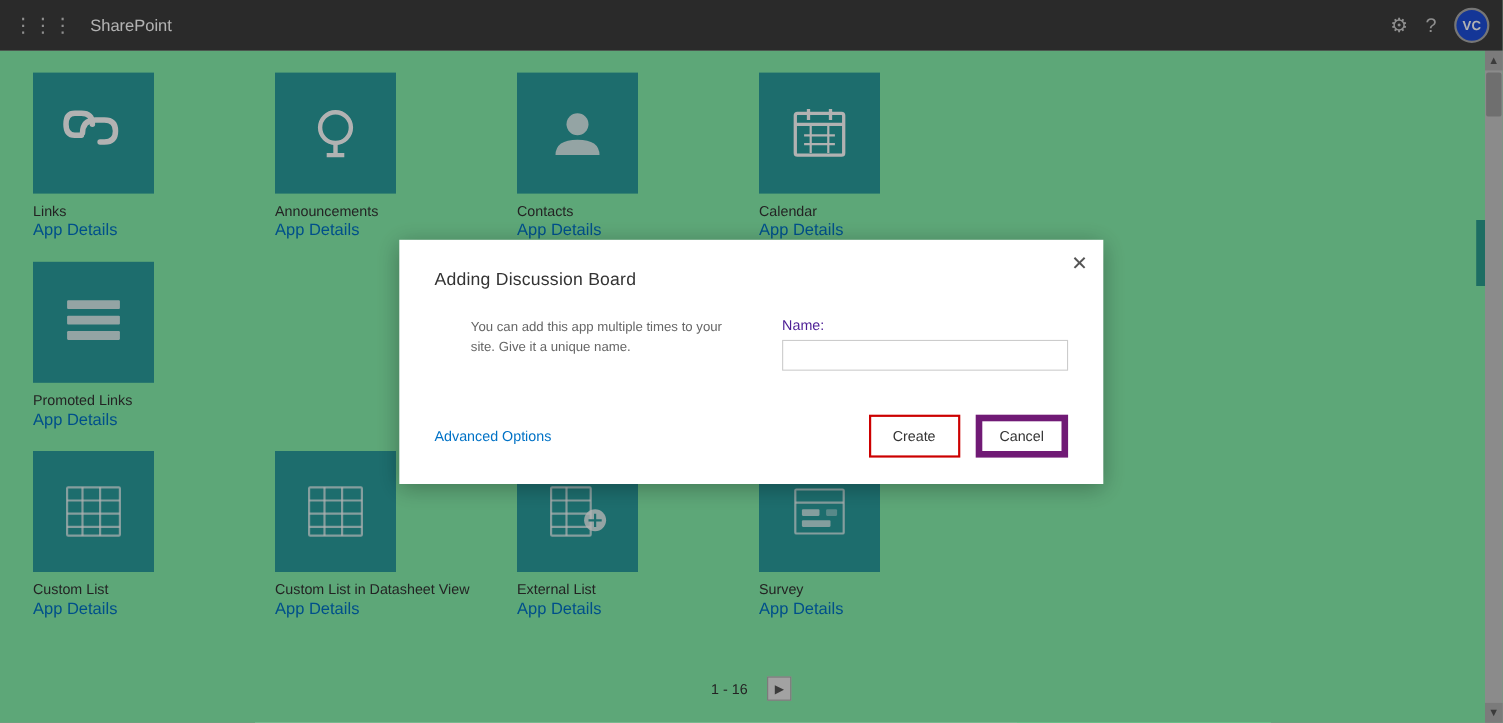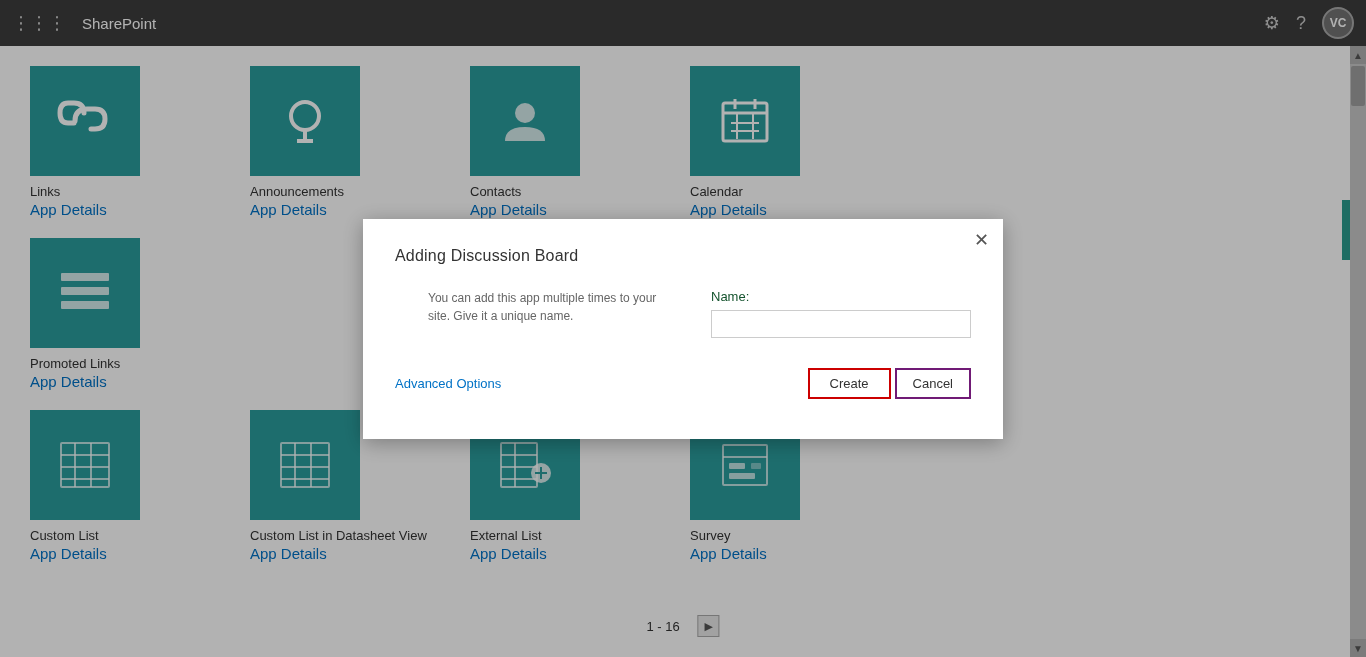--- a/index.html
+++ b/index.html
@@ -37,33 +37,33 @@
     .topnav-icon {
       color: #ccc;
       font-size: 18px;
       cursor: pointer;
     }
     .topnav-avatar {
       width: 32px;
       height: 32px;
       border-radius: 50%;
       border: 2px solid #aaa;
-      background: #737373;
+      background: #1d4ed8;
       color: #fff;
       display: flex;
       align-items: center;
       justify-content: center;
       font-size: 12px;
       font-weight: 600;
       cursor: pointer;
     }
 
     
     .main-content {
-      background: #ffffff;
+      background: #86efac;
       padding: 20px 30px;
       height: calc(657px - 46px);
       overflow: hidden;
       position: relative;
     }
 
     .app-item {
       display: flex;
       flex-direction: column;
       align-items: flex-start;
@@ -232,67 +232,67 @@
 
     .pick-name-desc {
       font-size: 12px;
       color: #666;
       line-height: 1.5;
       margin-left: 33px;
     }
 
     .name-label {
       font-size: 13px;
-      color: #14532d;
+      color: #4c1d95;
       margin-bottom: 6px;
       font-weight: 400;
     }
 
     .name-input {
       width: 100%;
       height: 28px;
       border: 1px solid #ccc;
       padding: 0 6px;
       font-size: 13px;
       outline: none;
     }
 
     .modal-footer {
-      margin-top: 30px;
+      margin-top: 40px;
       display: flex;
       justify-content: space-between;
       align-items: center;
     }
 
     .advanced-options-link {
       font-size: 13px;
       color: #0072c6;
       cursor: pointer;
       text-decoration: none;
     }
 
     .modal-buttons {
       display: flex;
-      gap: 4px;
+      gap: 14px;
     }
 
     .btn-create {
       padding: 6px 20px;
       background: #fff;
       border: 2px solid #c00;
       color: #333;
       font-size: 13px;
       cursor: pointer;
       outline: none;
     }
 
     .btn-cancel {
       padding: 6px 16px;
       background: #fff;
-      border: 2px solid #701a75;
+      border: 6px solid #701a75;
       color: #333;
       font-size: 13px;
       cursor: pointer;
       outline: none;
     }
 
     
     .row-top {
       display: grid;
       grid-template-columns: repeat(4, 190px);

